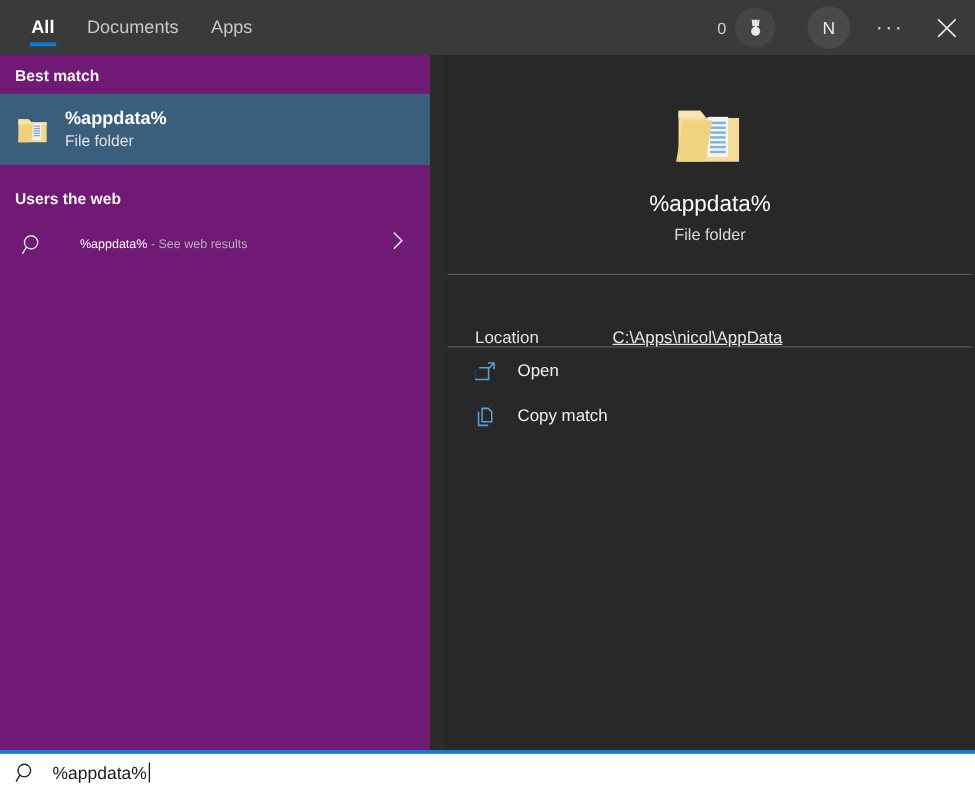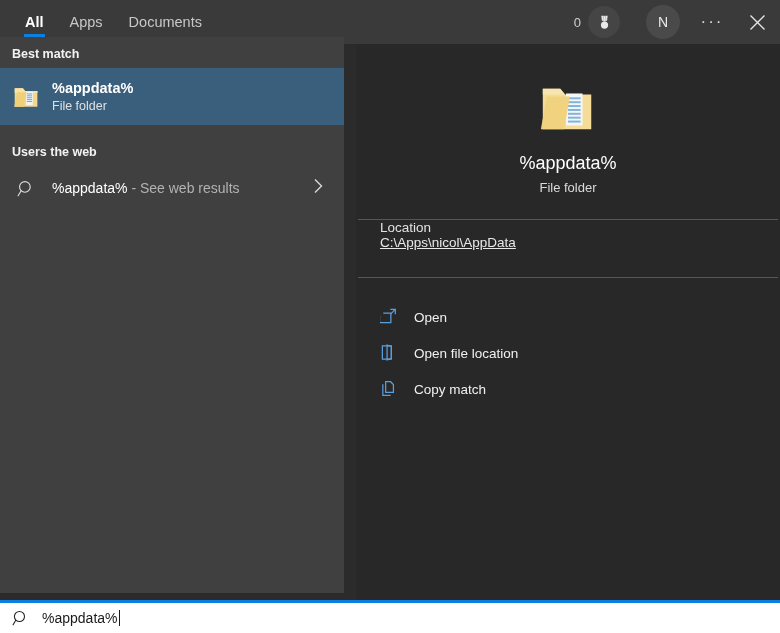--- a/index.html
+++ b/index.html
@@ -118,24 +118,24 @@
     width: 46px; height: 44px;
     display: flex;
     align-items: center;
     justify-content: center;
     cursor: default;
   }
 
   
   .left-panel {
     position: absolute;
-    left: 0; top: 37px;
+    left: 0; top: 44px;
     width: 344px;
     height: 556px;
-    background: #404040;
+    background: #701a75;
     overflow: hidden;
   }
   .group-header {
     font-size: 12.5px;
     font-weight: bold;
     color: #f2f2f2;
     padding: 10px 0 7px 12px;
   }
   .group-header.web {
     padding-top: 20px;
@@ -183,22 +183,23 @@
     position: relative;
   }
   .web-icon {
     width: 52px;
     display: flex;
     align-items: center;
     justify-content: center;
     flex: none;
   }
   .web-label {
-    font-size: 14px;
+    font-size: 10px;
     color: #ffffff;
+    margin-left: 12px;
   }
   .web-label .dim {
     color: #b2b2b2;
   }
   .web-chevron {
     position: absolute;
     right: 20px;
     top: 50%;
     transform: translateY(-50%);
     color: #d8d8d8;
@@ -230,43 +231,42 @@
     font-size: 13px;
     color: #dadada;
   }
   .divider {
     height: 1px;
     background: #565656;
     margin: 0 2px;
   }
   .loc-row {
     display: flex;
-    align-items: flex-start;
+    align-items: flex-end;
     height: 57px;
     padding-left: 24px;
-    flex-direction: column;
   }
   .loc-label {
     font-size: 13.5px;
     color: #e2e2e2;
     width: 110px;
     flex: none;
   }
   .loc-value {
     font-size: 13.5px;
     color: #e8e8e8;
     text-decoration: underline;
     cursor: default;
   }
   .actions {
     padding-top: 11px;
   }
   .action-row {
     display: flex;
-    align-items: flex-end;
+    align-items: flex-start;
     height: 36px;
     padding-left: 24px;
     cursor: default;
   }
   .action-icon {
     width: 34px;
     flex: none;
     display: flex;
     align-items: center;
   }
@@ -319,24 +319,24 @@
 <div id="app">
 
   <div class="topbar">
 
     <div class="tabs">
       <div class="tab active">
         <span>All</span>
         <span class="tab-underline"></span>
       </div>
       <div class="tab">
+        <span>Documents</span>
+      </div>
+      <div class="tab">
         <span>Apps</span>
-      </div>
-      <div class="tab">
-        <span>Documents</span>
       </div>
     </div>
 
     <div class="topbar-right">
 
       <span class="reward-count">0</span>
 
       <div class="reward-btn">
         <svg width="17" height="17" viewBox="0 0 24 24">
           <path d="M7.5 2.5 L10 2.5 L10.6 9.5 L8.4 9.5 Z" fill="#e8e8e8"></path>
@@ -444,29 +444,20 @@
         <span class="action-icon">
           <svg width="17" height="17" viewBox="0 0 18 18">
             <path d="M1.5 4.5 h8 v10 h-12 v-8" fill="none" stroke="#5aa0de" stroke-width="1.3" transform="translate(2,1)"></path>
             <path d="M11 1.5 h5.2 v5.2" fill="none" stroke="#5aa0de" stroke-width="1.3"></path>
             <path d="M16.2 1.5 L11.2 6.5" fill="none" stroke="#5aa0de" stroke-width="1.3"></path>
           </svg>
         </span>
         <span class="action-label">Open</span>
       </div>
 
-      <div class="action-row">
-        <span class="action-icon">
-          <svg width="17" height="17" viewBox="0 0 18 18">
-            <path d="M2.5 2 h9.5 v14 h-9.5 z" fill="none" stroke="#5aa0de" stroke-width="1.3"></path>
-            <path d="M7.5 1.2 L12 2.6 v12.8 L7.5 16.8 z" fill="none" stroke="#5aa0de" stroke-width="1.3"></path>
-          </svg>
-        </span>
-        <span class="action-label">Open file location</span>
-      </div>
 
       <div class="action-row">
         <span class="action-icon">
           <svg width="17" height="17" viewBox="0 0 18 18">
             <path d="M6 1.8 h5.2 l3 3 v8.4 h-8.2 z" fill="none" stroke="#5aa0de" stroke-width="1.3"></path>
             <path d="M3 4.6 v11.6 h8.2" fill="none" stroke="#5aa0de" stroke-width="1.3"></path>
           </svg>
         </span>
         <span class="action-label">Copy match</span>
       </div>

